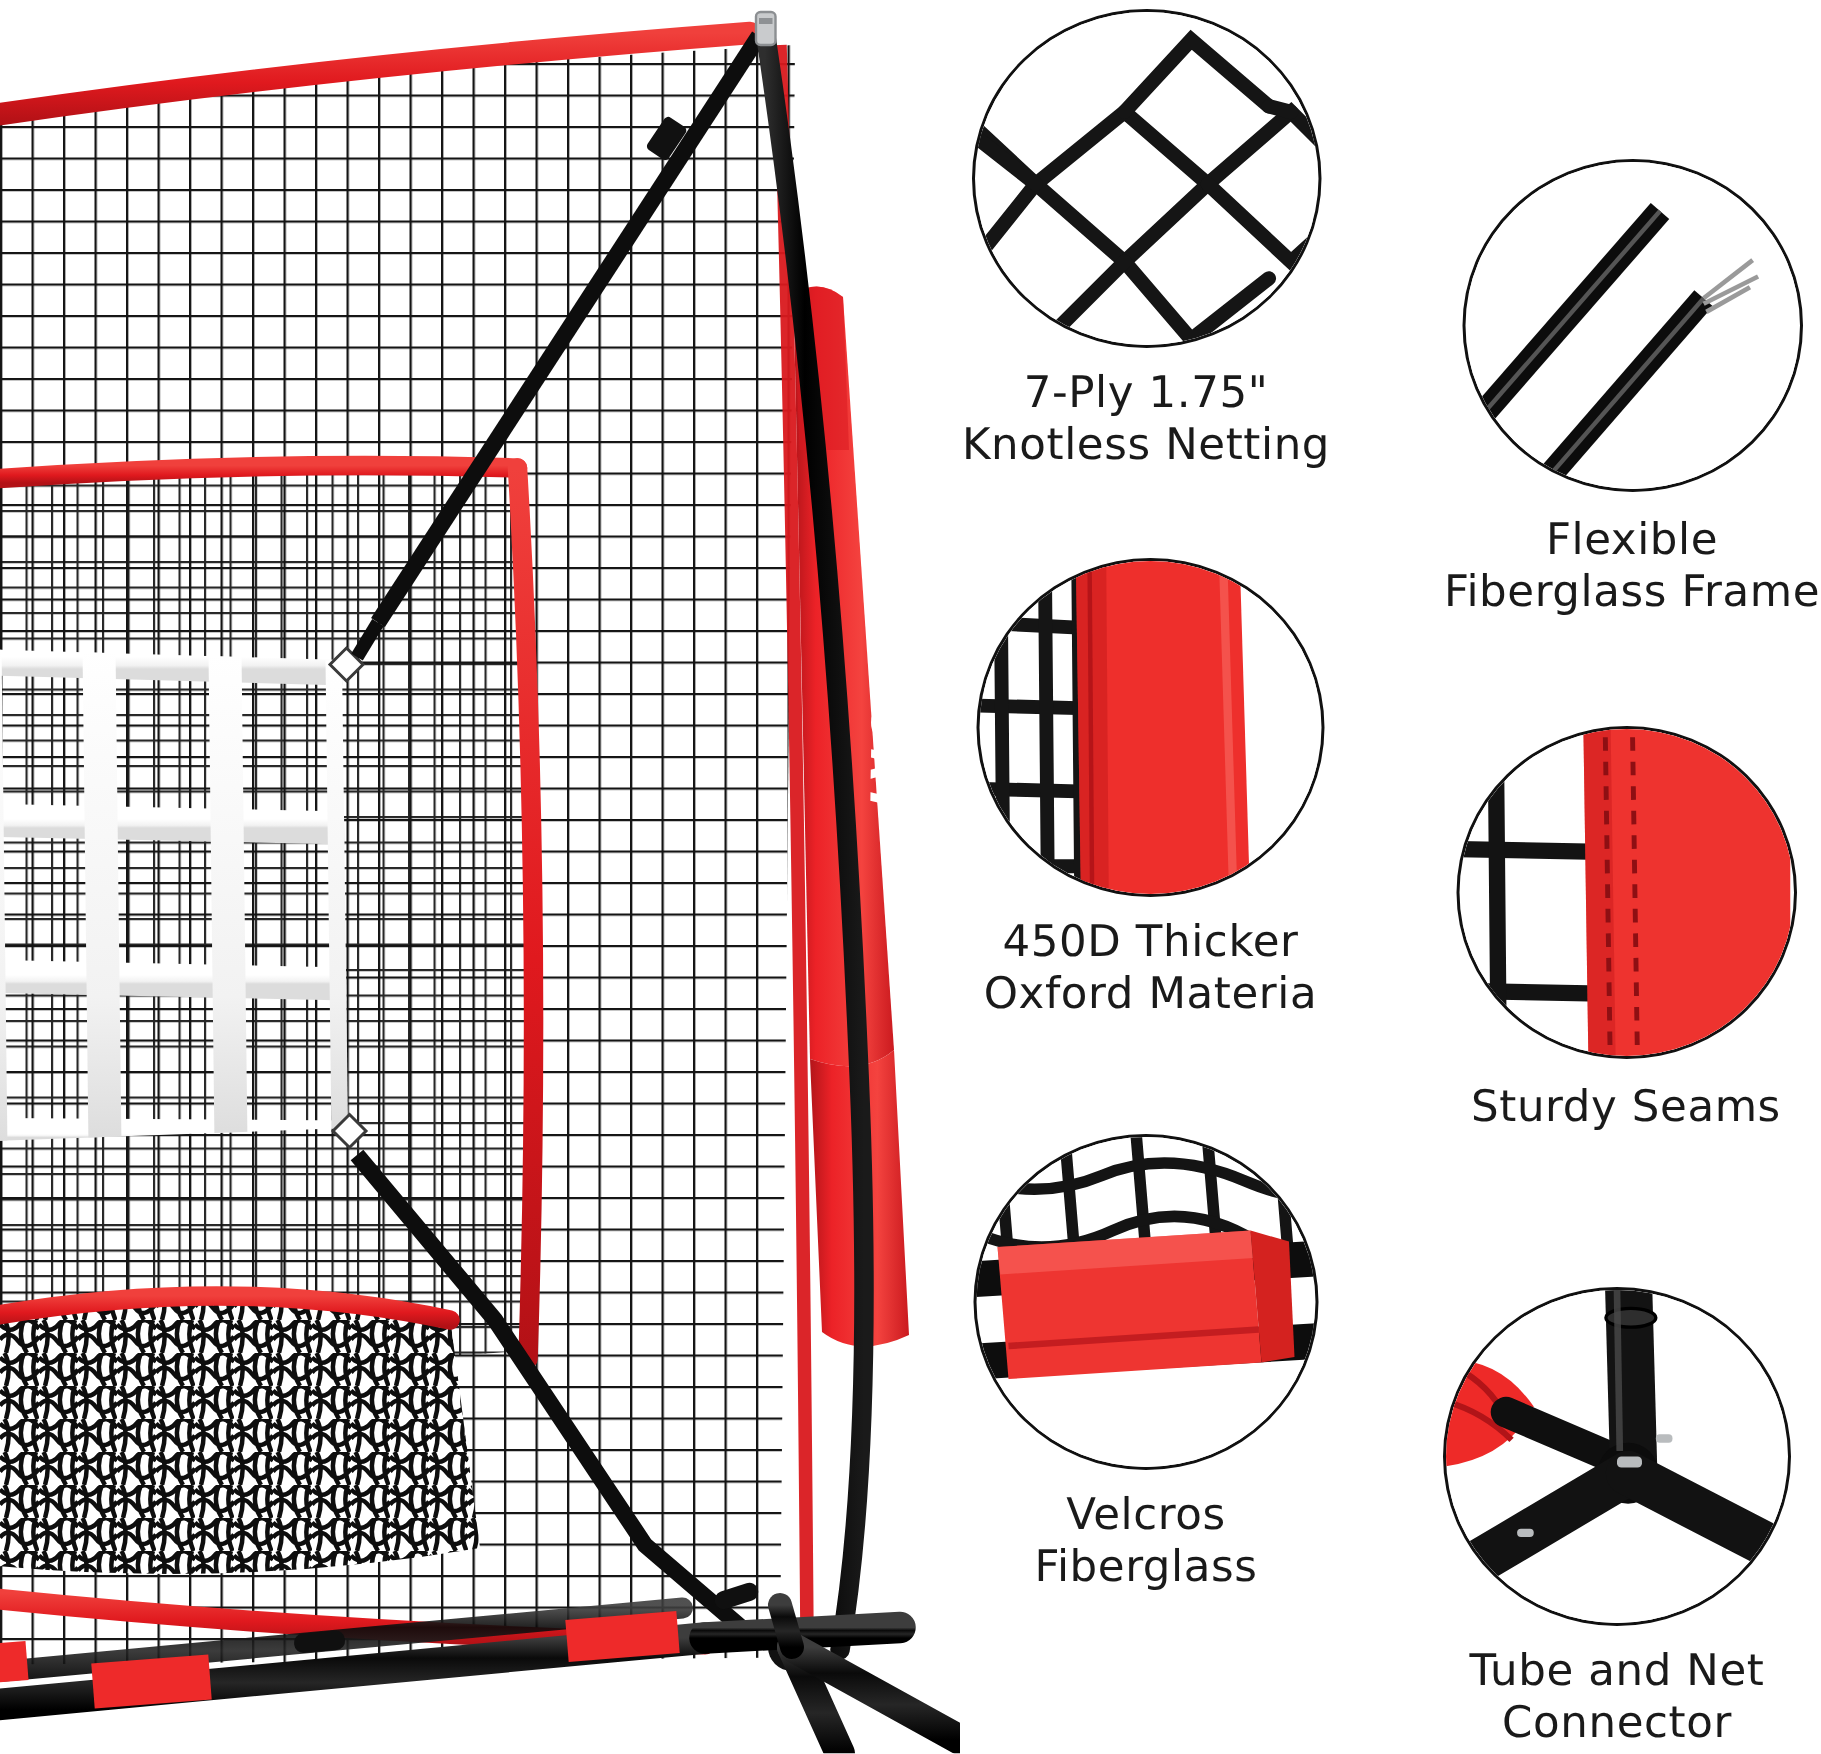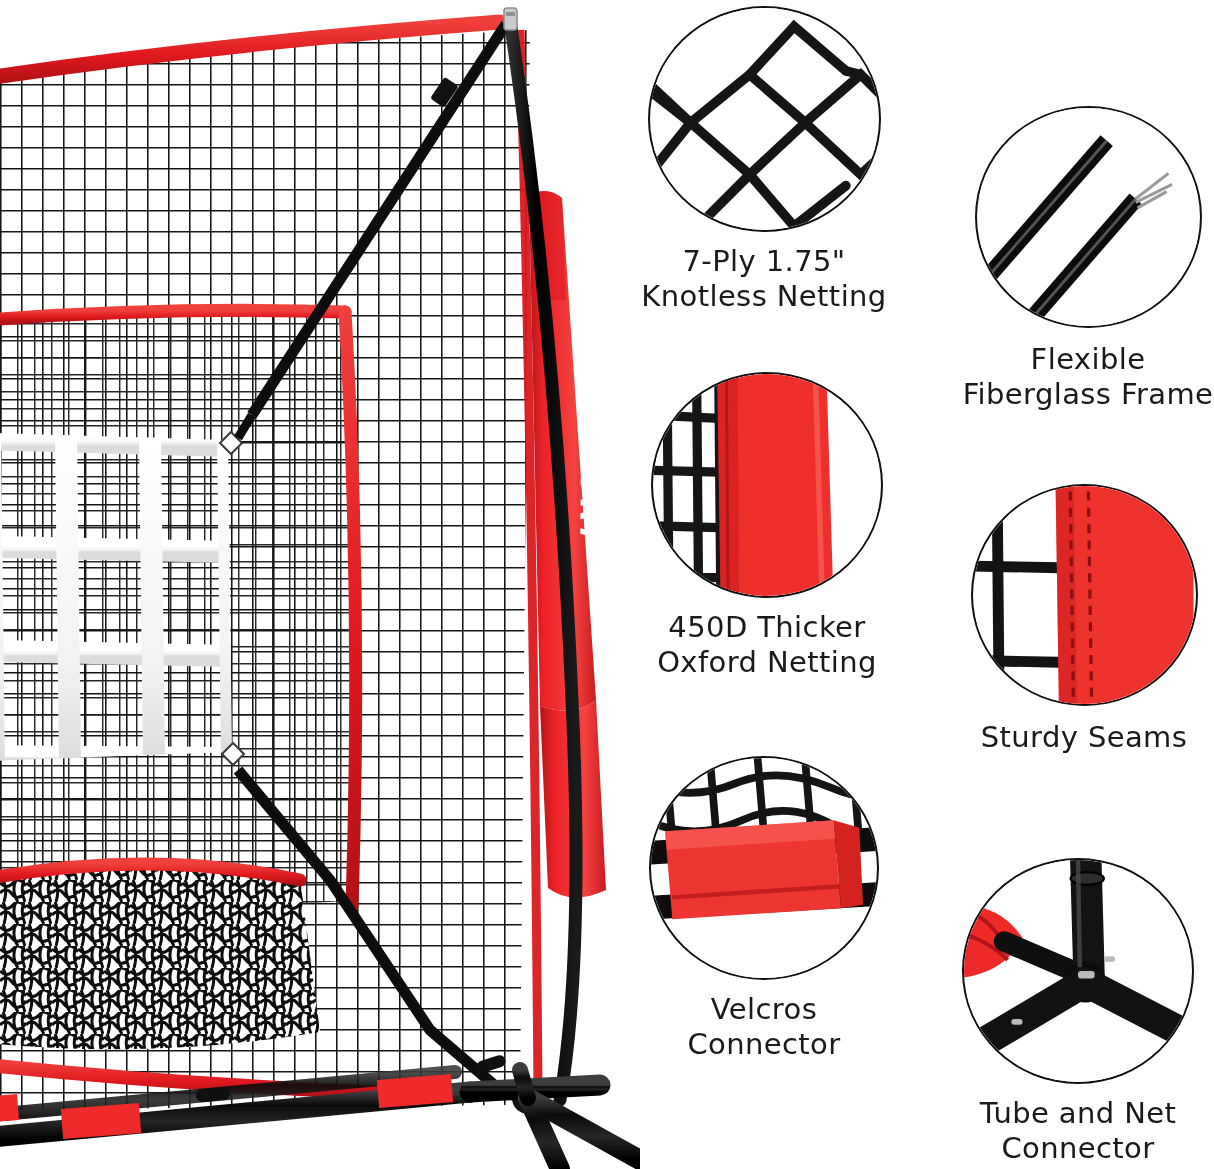--- a/index.html
+++ b/index.html
@@ -268,21 +268,21 @@
             <path d="M6 6 L7 118 M22 6 L23 118 M34 6 L35 118"></path>
           </g>
           <path d="M33 -6 L92 -6 L96 126 L35 126 Z" fill="#EE2F2C"></path>
           <path d="M33 -6 L44 -6 L45 126 L35 126 Z" fill="#C8191C" opacity="0.55"></path>
           <path d="M38 -6 L39 126" stroke="#B51418" stroke-width="1.6" fill="none"></path>
           <path d="M86 -6 L90 126" stroke="#F86A62" stroke-width="3" fill="none" opacity="0.6"></path>
         </svg>
       </div>
     </div>
     <div class="cap">450D Thicker
-Oxford Netting</div>
+Oxford Materia</div>
   </div>
 
   <div class="callout" id="c4">
     <div class="circle-wrap">
       <div class="circ">
         <svg viewBox="0 0 120 120" xmlns="http://www.w3.org/2000/svg">
           <rect width="120" height="120" fill="#fff"></rect>
           <g stroke="#131313" stroke-width="6" fill="none" stroke-linecap="round">
             <path d="M-6 44 L46 45"></path>
             <path d="M-6 96 L46 97"></path>
@@ -313,21 +313,21 @@
           <path d="M-8 52 L126 44" stroke="#0d0d0d" stroke-width="13" fill="none"></path>
           <path d="M-8 82 L126 74" stroke="#0d0d0d" stroke-width="13" fill="none"></path>
           <path d="M6 40 L98 34 L102 82 L10 88 Z" fill="#EE3531"></path>
           <path d="M6 40 L98 34 L99 44 L7 50 Z" fill="#F9635C" opacity="0.65"></path>
           <path d="M10 76 L101 70" stroke="#C41D20" stroke-width="2.4" fill="none"></path>
           <path d="M98 34 L112 38 L114 80 L102 82 Z" fill="#D4221F"></path>
         </svg>
       </div>
     </div>
     <div class="cap">Velcros
-Connector</div>
+Fiberglass</div>
   </div>
 
   <div class="callout" id="c6">
     <div class="circle-wrap">
       <div class="circ">
         <svg viewBox="0 0 120 120" xmlns="http://www.w3.org/2000/svg">
           <rect width="120" height="120" fill="#fff"></rect>
 
           <path d="M-6 26 Q16 22 30 42 Q20 62 -6 64 Z" fill="#EE2A28"></path>
           <path d="M2 28 Q14 34 20 46" stroke="#B11418" stroke-width="2.2" fill="none"></path>

